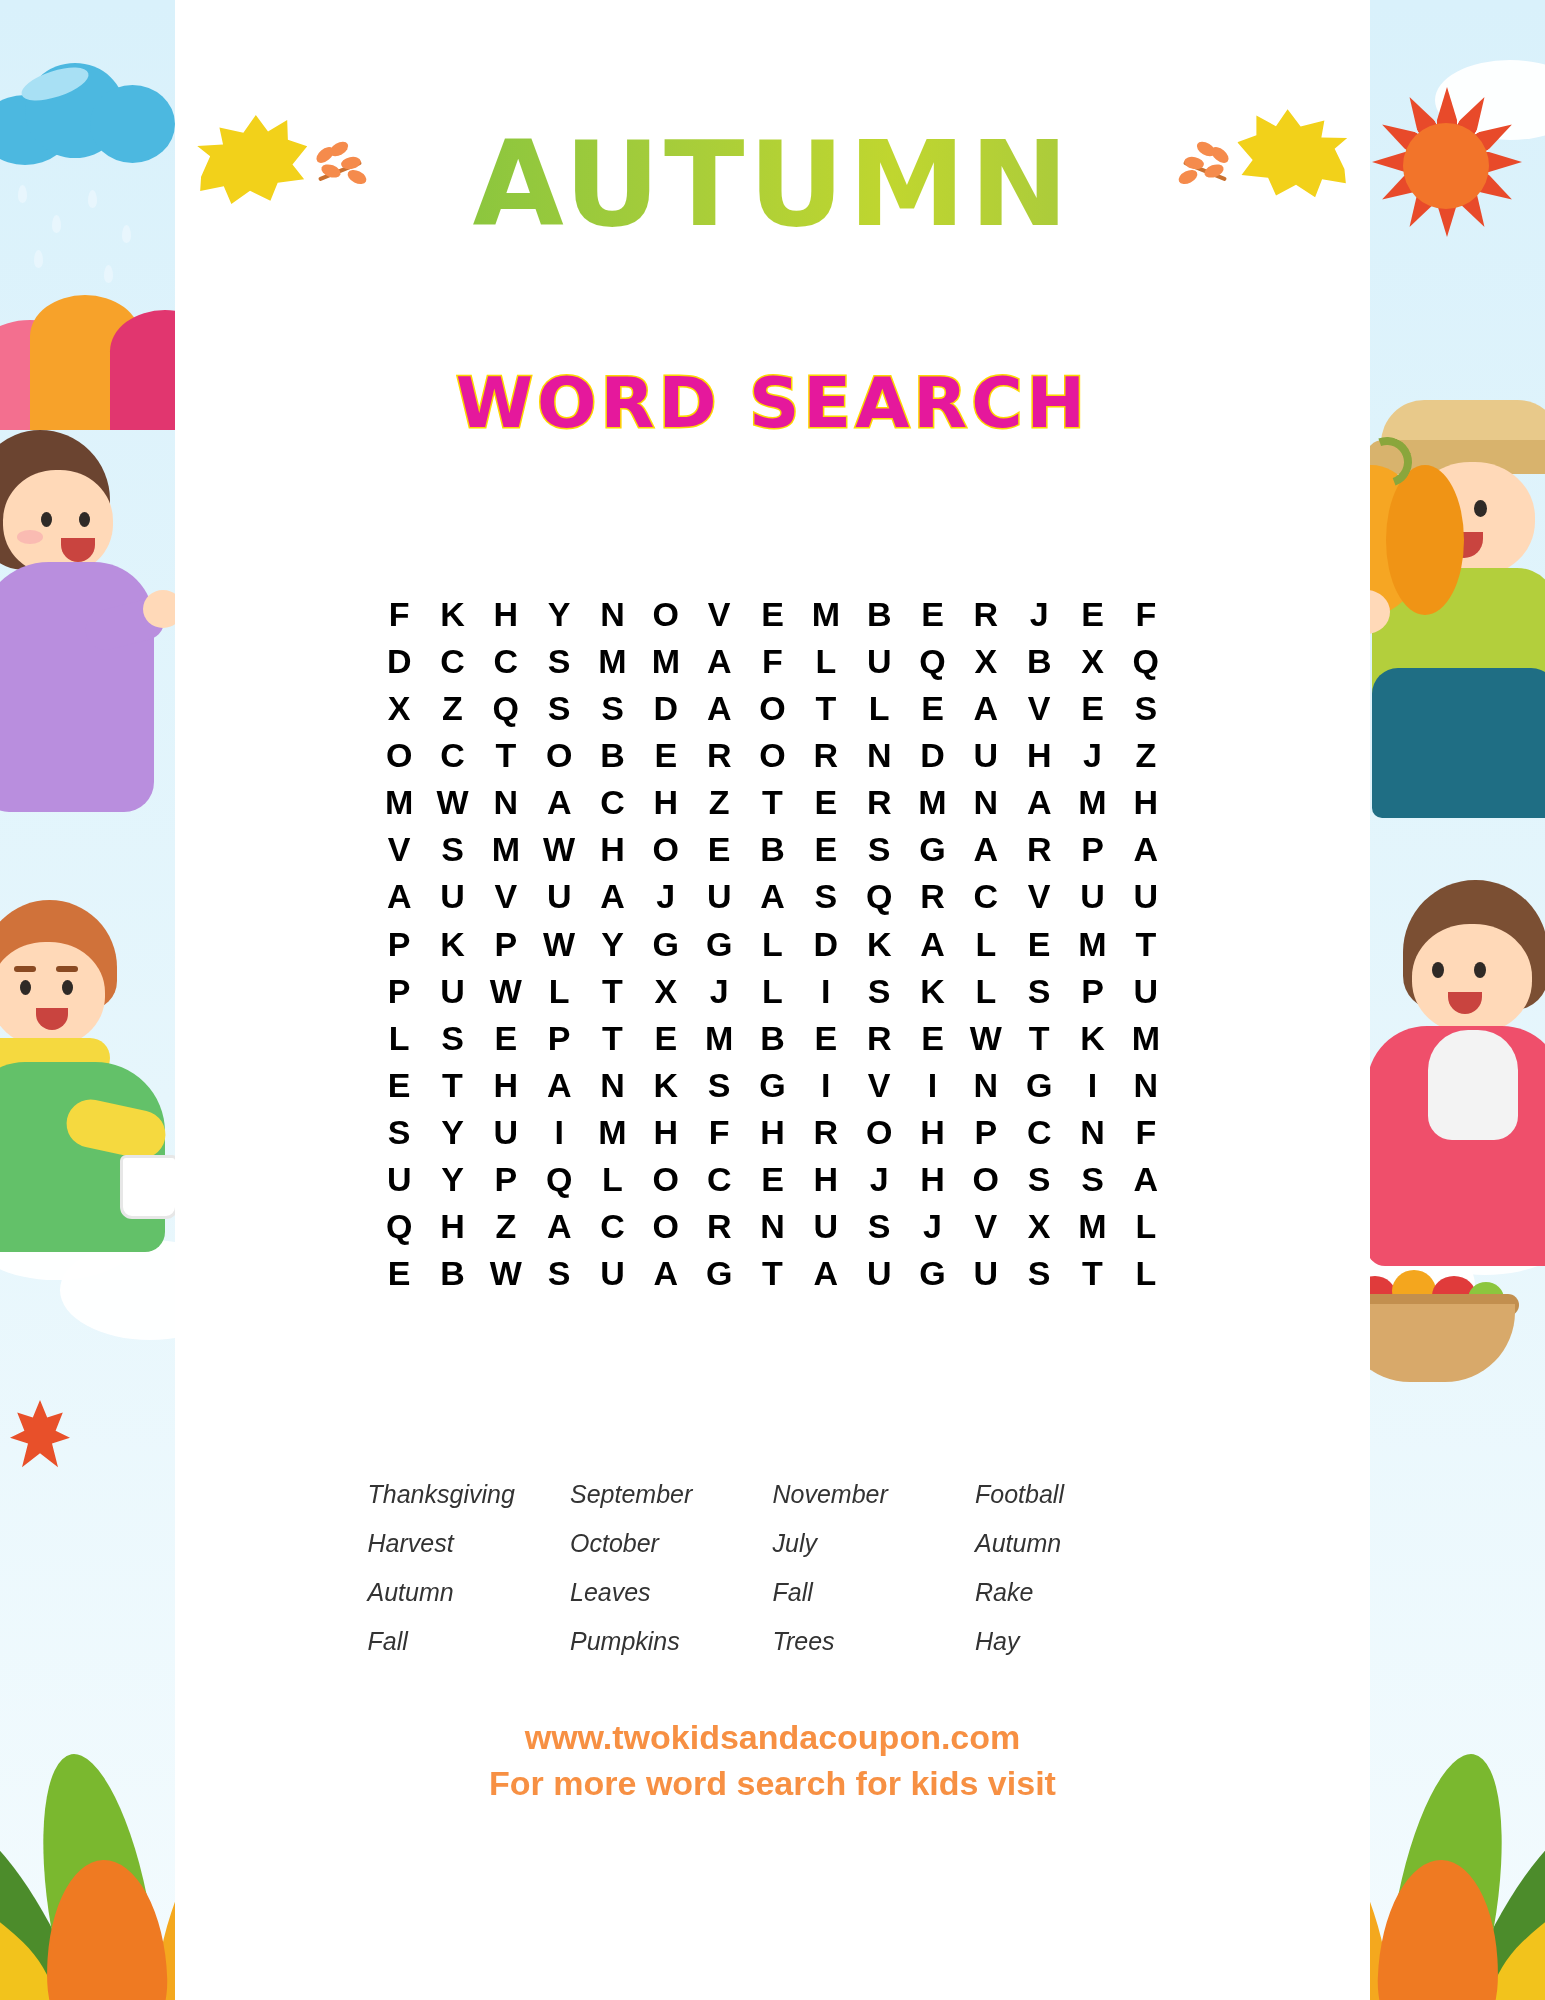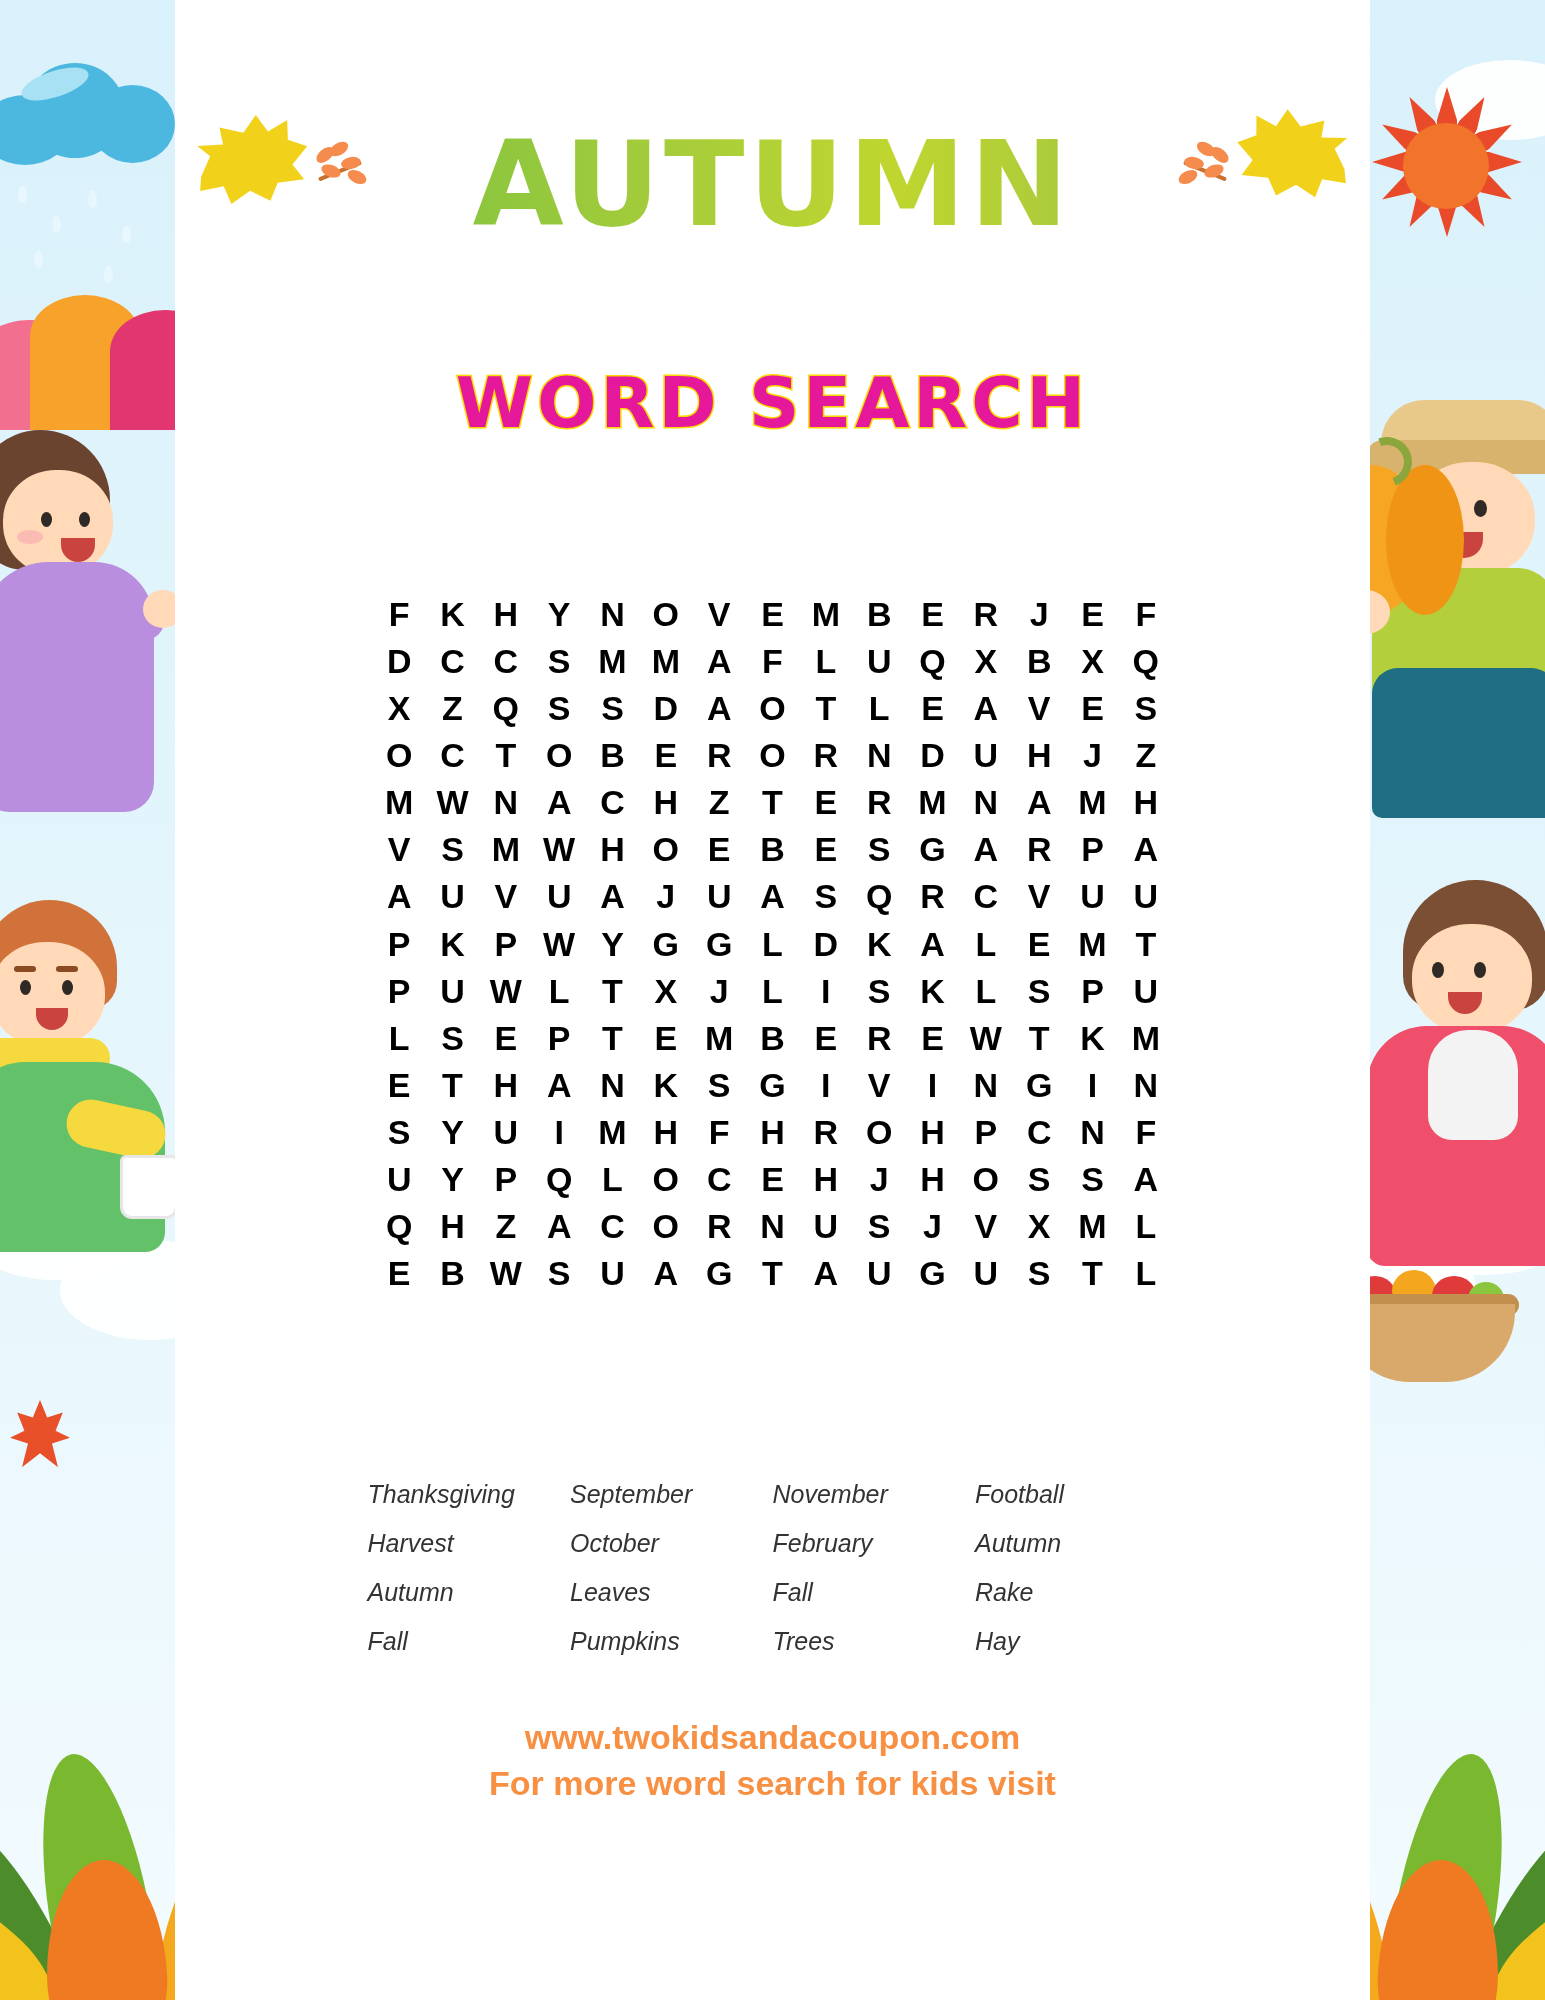--- a/index.html
+++ b/index.html
@@ -912,21 +912,21 @@
       <span>L</span>
     </div>
 
   <div class="words" id="word-list">
       <span>Thanksgiving</span>
       <span>September</span>
       <span>November</span>
       <span>Football</span>
       <span>Harvest</span>
       <span>October</span>
-      <span>February</span>
+      <span>July</span>
       <span>Autumn</span>
       <span>Autumn</span>
       <span>Leaves</span>
       <span>Fall</span>
       <span>Rake</span>
       <span>Fall</span>
       <span>Pumpkins</span>
       <span>Trees</span>
       <span>Hay</span>
     </div>

